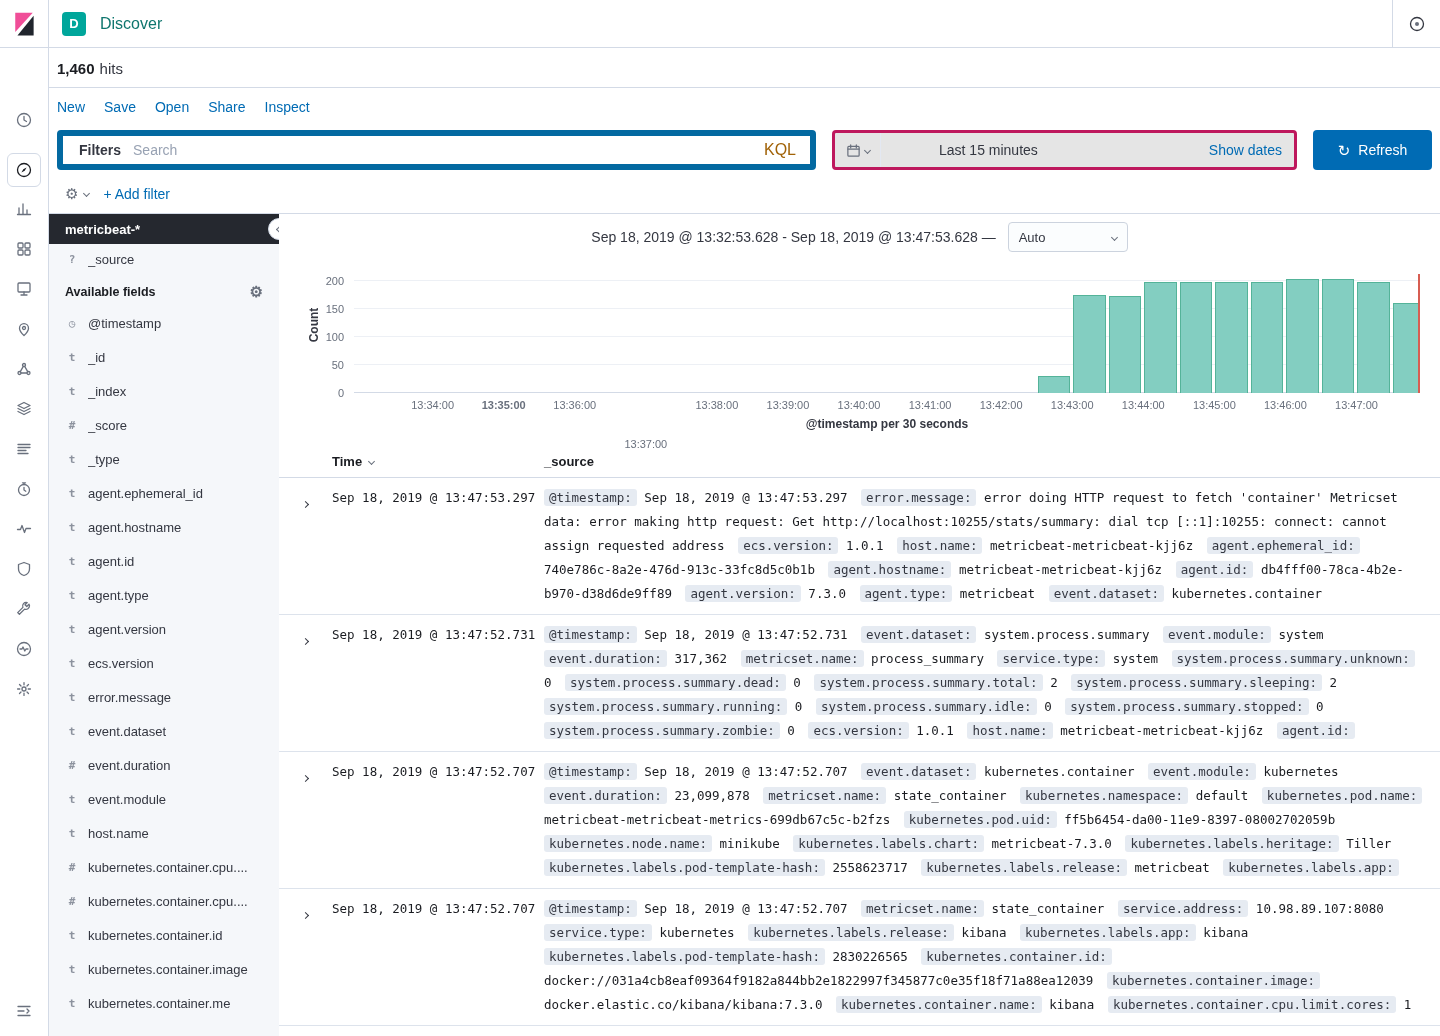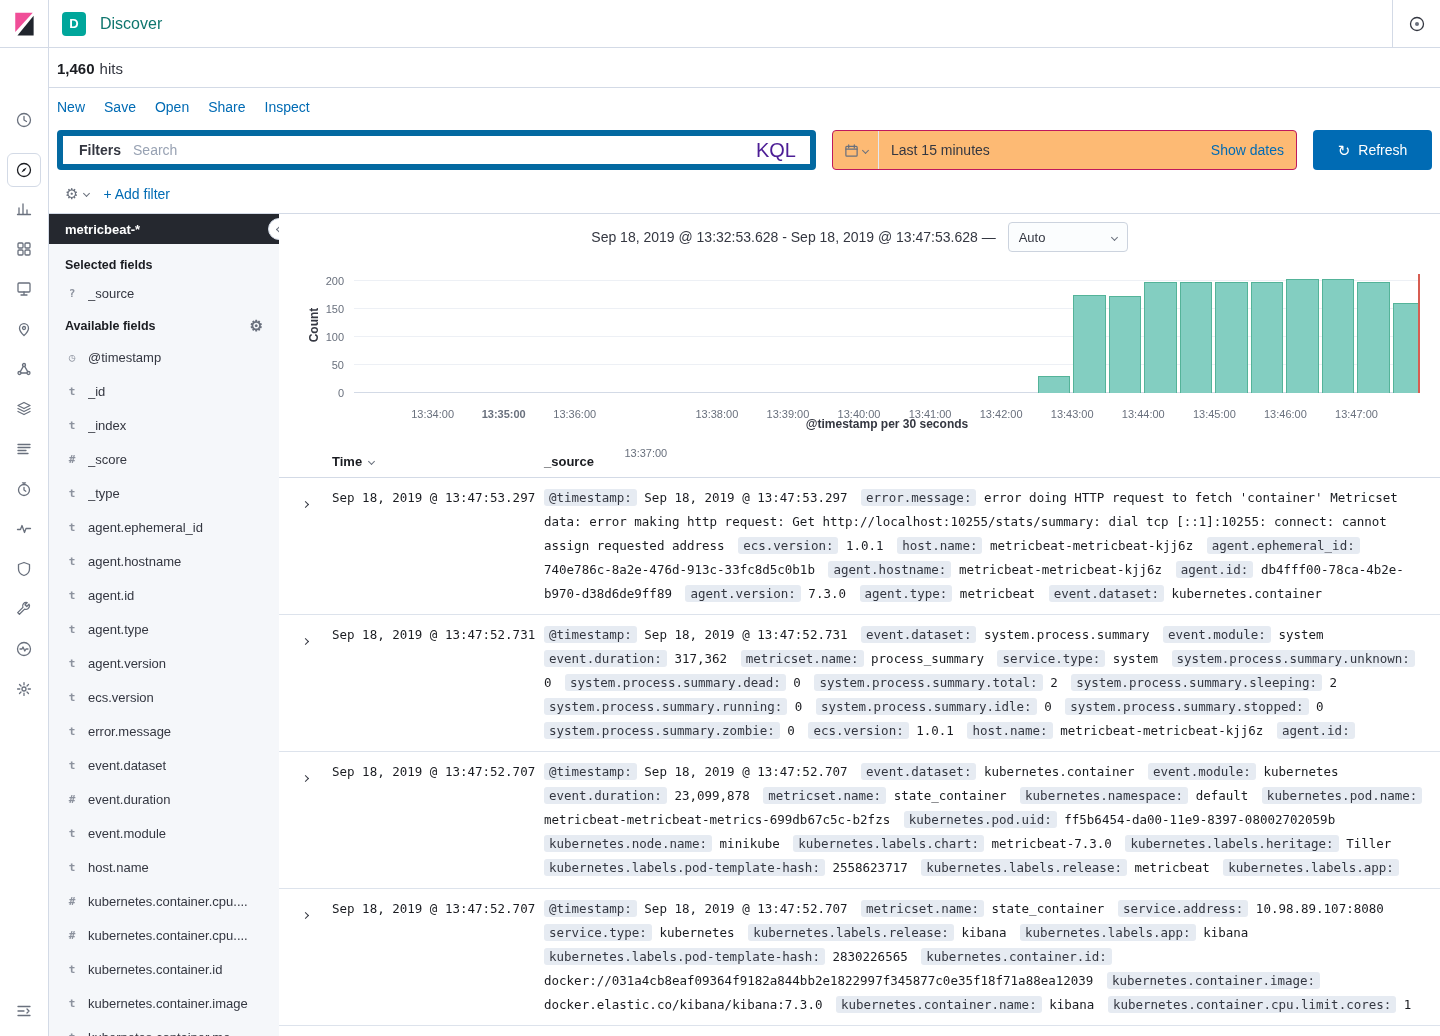--- a/index.html
+++ b/index.html
@@ -39,23 +39,23 @@
   .hits-label { font-size:15px; color:#343741; }
   .menu-row { height:38px; display:flex; align-items:center; gap:19px; padding-left:8px; }
   .menu-link { color:#006bb4; font-size:14px; }
 
   .query-row { height:48px; display:flex; align-items:center; gap:16px; padding:0 8px; }
   .search-box { flex:1; height:40px; display:flex; align-items:center; border:6px solid #0369a1;
                 border-radius:4px; background:#fff; }
   .filters-btn { padding:0 12px 0 16px; font-size:14px; font-weight:600; color:#343741; }
   .search-input { flex:1; border:0; outline:0; font:14px "Liberation Sans",sans-serif; color:#343741; background:transparent; }
   .search-input::placeholder { color:#98a2b3; }
-  .kql-btn { padding:0 14px; font-size:20px; color:#4c1d95; }
-  .date-box { width:465px; height:40px; display:flex; align-items:center; border:1px solid #be185d;
-              border-radius:4px; background:#fdba74; }
+  .kql-btn { padding:0 14px; font-size:16px; color:#a16207; }
+  .date-box { width:465px; height:40px; display:flex; align-items:center; border:3px solid #be185d;
+              border-radius:4px; background:#e5e5e5;gap:46px; }
   .cal-seg { width:46px; height:100%; display:flex; align-items:center; justify-content:center; gap:4px;
              border-right:1px solid #e3e8f2; color:#69707d; }
   .date-text { flex:1; padding-left:12px; font-size:14px; color:#343741; }
   .show-dates { padding-right:12px; font-size:14px; color:#006bb4; font-weight:500; }
   .refresh-btn { width:119px; height:40px; background:#006bb4; border-radius:4px; color:#fff;
                  font-size:14px; font-weight:500; display:flex; align-items:center; justify-content:center; gap:8px; }
   .refresh-glyph { font-size:15px; line-height:1; }
 
   .addfilter-row { height:40px; display:flex; align-items:center; gap:6px; padding-left:16px;
                    border-bottom:1px solid #d3dae6; }
@@ -95,21 +95,21 @@
 
   .chart-wrap { position:relative; height:180px; }
   .y-axis-title { position:absolute; left:18px; top:62px; transform:rotate(-90deg); font-size:12px;
                   font-weight:600; color:#343741; }
   .plot { position:absolute; left:75px; right:20px; top:18px; height:119px; }
   .gridline { position:absolute; left:0; right:0; height:1px; background:#edf0f5; }
   .gridline.zero { background:#d3dae6; }
   .ytick { position:absolute; left:-10px; transform:translateX(-100%); font-size:11px; color:#69707d; }
   .bar { position:absolute; bottom:0; background:#83cec1; border:1px solid #54b399; border-bottom:0; }
   .time-marker { position:absolute; top:0; bottom:0; width:2px; background:#d75d52; }
-  .x-ticks { position:absolute; left:75px; right:20px; top:152px; height:14px; }
+  .x-ticks { position:absolute; left:75px; right:20px; top:143px; height:14px; }
   .xtick { position:absolute; transform:translateX(-50%); font-size:11px; color:#69707d; white-space:nowrap; }
   .x-axis-title { position:absolute; left:75px; right:20px; top:161px; text-align:center; font-size:12px;
                   font-weight:600; color:#343741; }
 
   
   .doc-table { margin-top:18px; }
   .doc-header { display:flex; align-items:center; padding:0 16px 8px 24px; border-bottom:1px solid #d3dae6; }
   .doc-header .spacer { width:29px; }
   .th-time { width:212px; font-size:13px; font-weight:600; color:#1a1c21; display:flex; align-items:center; gap:7px; }
   .th-source { flex:1; font-size:13px; font-weight:600; color:#1a1c21; }
@@ -293,21 +293,20 @@
 
     <div class="content">
 
       <aside class="sidebar">
         <div class="sidebar-header">
           <span>metricbeat-*</span>
         </div>
         <button class="collapse-circle">
           <span class="chev left small"></span>
         </button>
-        <div class="side-section-title">Selected fields</div>
         <div>
             <div class="field-row selected">
               <span class="field-type">?</span>
               <span class="field-name">_source</span>
             </div>
           </div>
         <div class="side-section-title avail">
           <span>Available fields</span>
           <button>
             <span class="gear-glyph">⚙</span>

